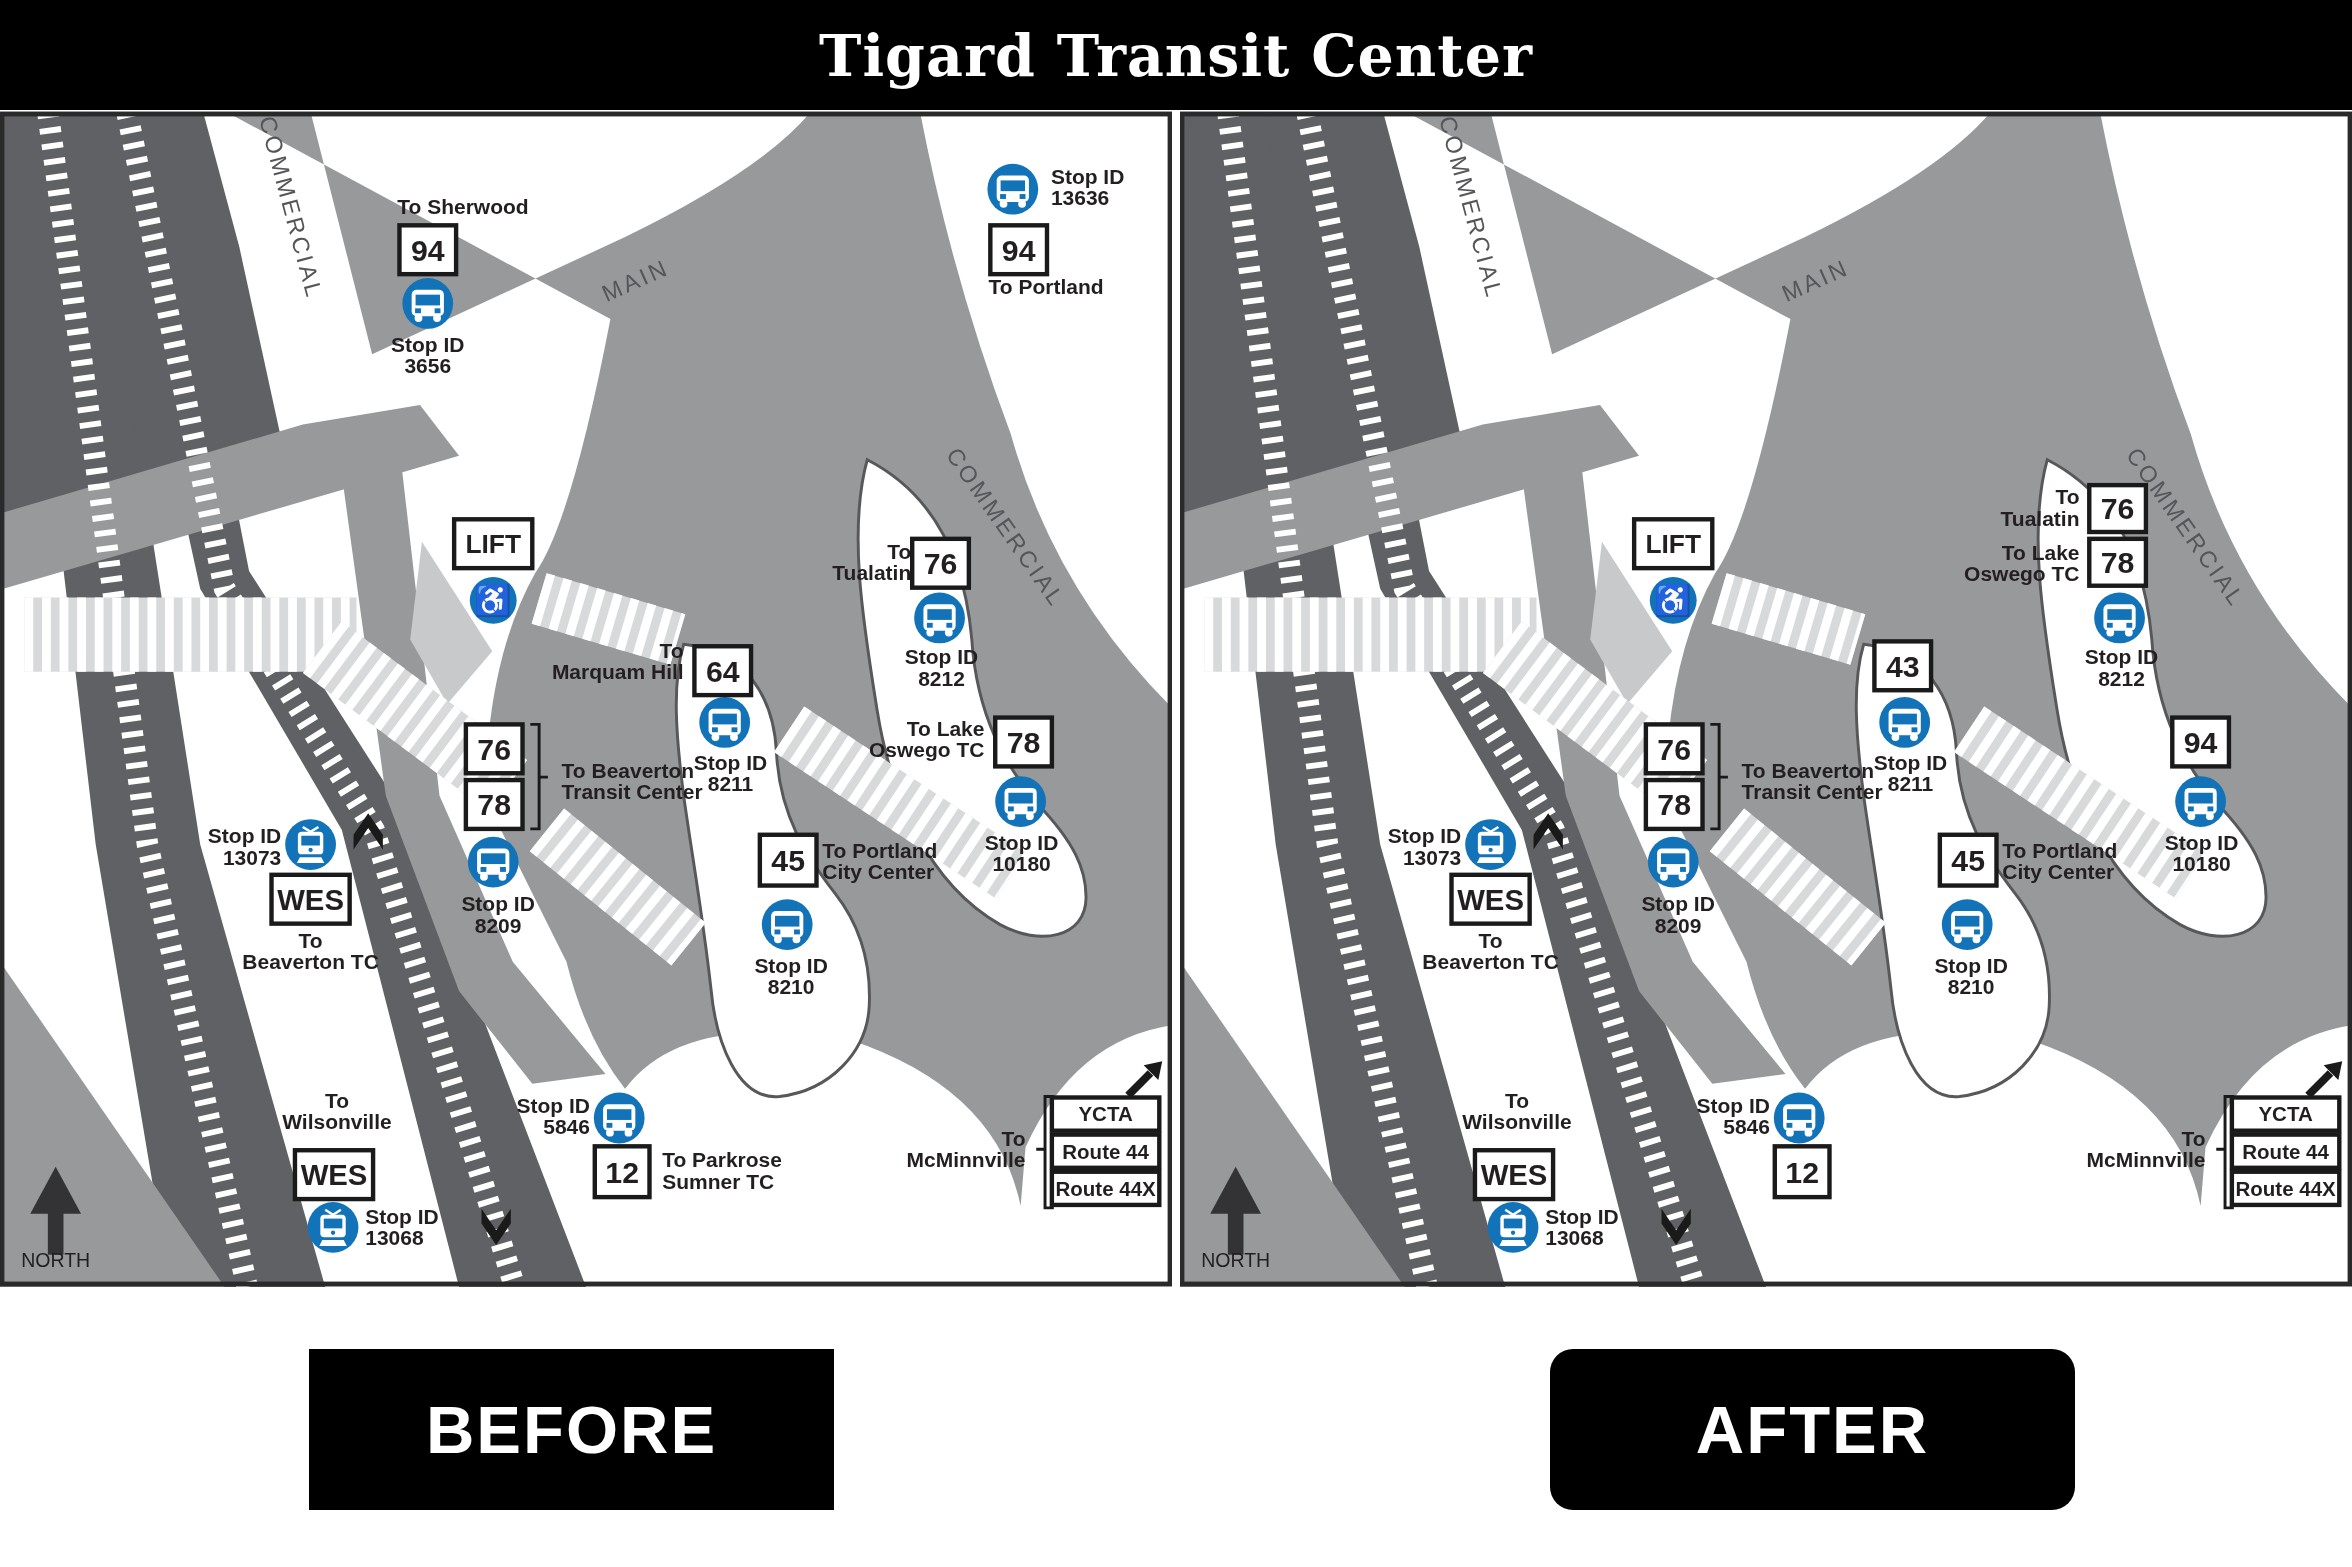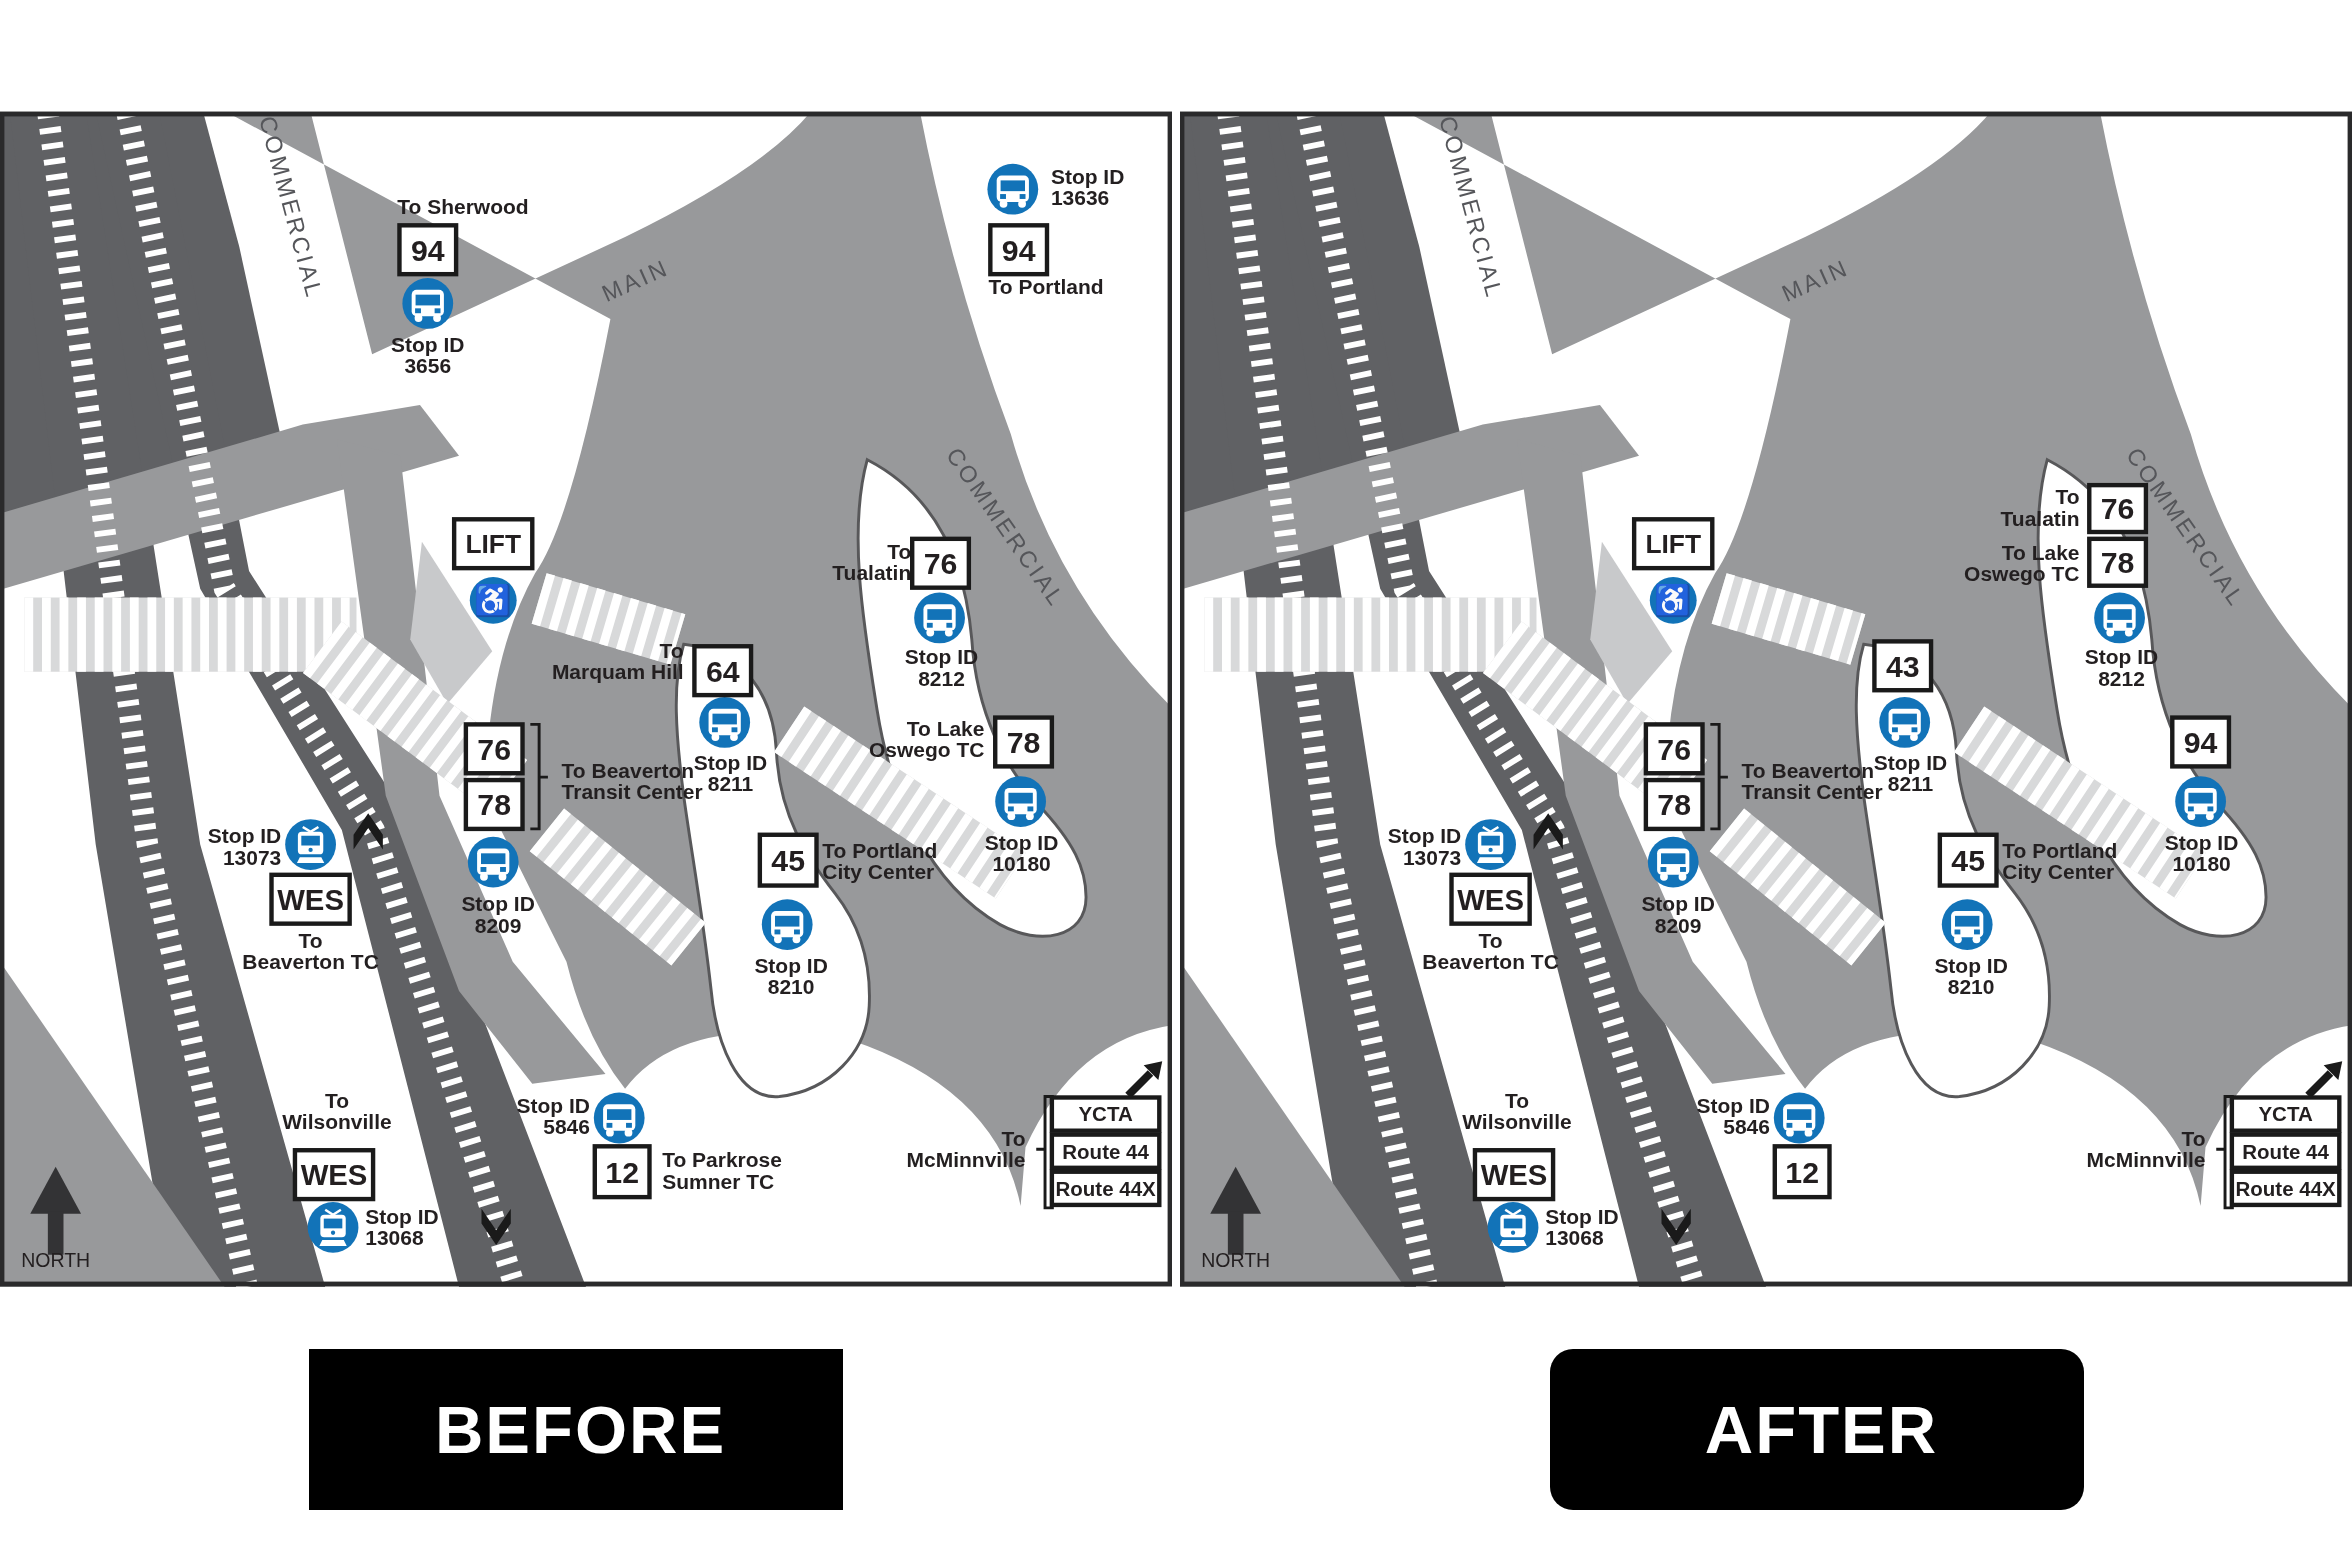--- a/index.html
+++ b/index.html
@@ -7,29 +7,32 @@
         font-family:"Liberation Sans",sans-serif;}
   .titlebar{position:absolute;left:0;top:0;width:2352px;height:110px;background:#000;
             display:flex;align-items:center;justify-content:center;}
   .titlebar h1{margin:0;color:#fff;font-family:"DejaVu Serif",serif;font-weight:700;
                font-size:57px;letter-spacing:1px;}
   .map-panel{position:absolute;top:110px;width:1172px;height:1179px;}
   .map-panel svg{display:block;width:1172px;height:1179px;}
   #panel-before{left:0;}
   #panel-after{left:1180px;}
   .phase-label{position:absolute;top:1349px;width:525px;height:161px;background:#000;
-               display:flex;align-items:center;justify-content:center;padding-left:9px;}
+               display:flex;align-items:center;justify-content:center;}
   .phase-label span{color:#fff;font-weight:700;font-size:67px;letter-spacing:2px;}
   #label-before{left:309px;}
   #label-after{left:1550px;border-radius:23px;}
 </style>
 </head>
 <body>
 
 <div class="page">
+  <div class="titlebar">
+    <h1>Tigard Transit Center</h1>
+  </div>
 
   <div class="map-panel" id="panel-before">
       <svg viewBox="0 0 1200 1203">
         <rect x="0" y="0" width="1200" height="1203" fill="#ffffff"></rect>
         <g>
           <polygon points="0,0 208,0 245,138 300,390 0,415" fill="#606164"></polygon>
           <polygon points="10,0 88,0 205,750 333,1203 174,1203 98,750" fill="#606164"></polygon>
           <polygon points="98,0 163,0 255,470 415,720 600,1203 470,1203 350,735 205,488" fill="#606164"></polygon>
           <polygon points="0,870 230,1203 0,1203" fill="#98999b"></polygon>
           <polygon points="0,411 310,320 430,300 470,352 0,489" fill="#98999b"></polygon>

